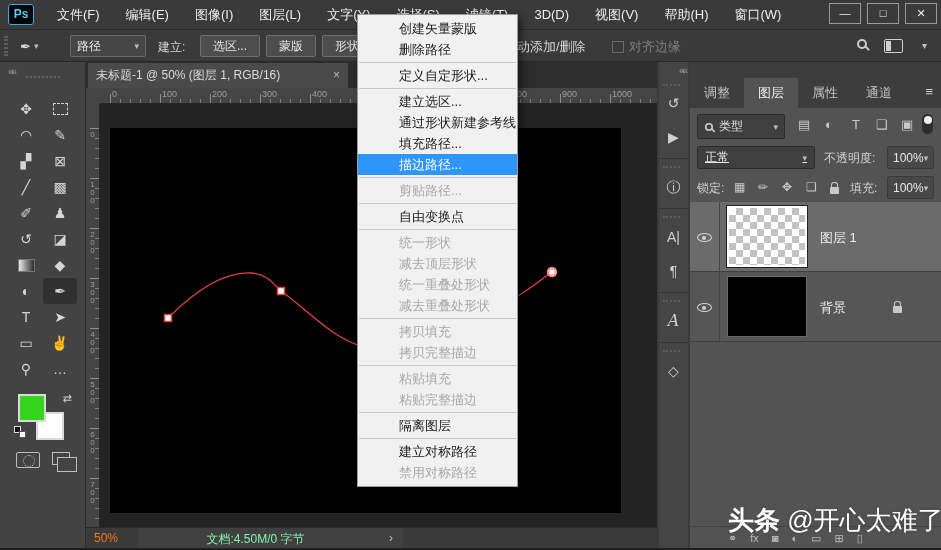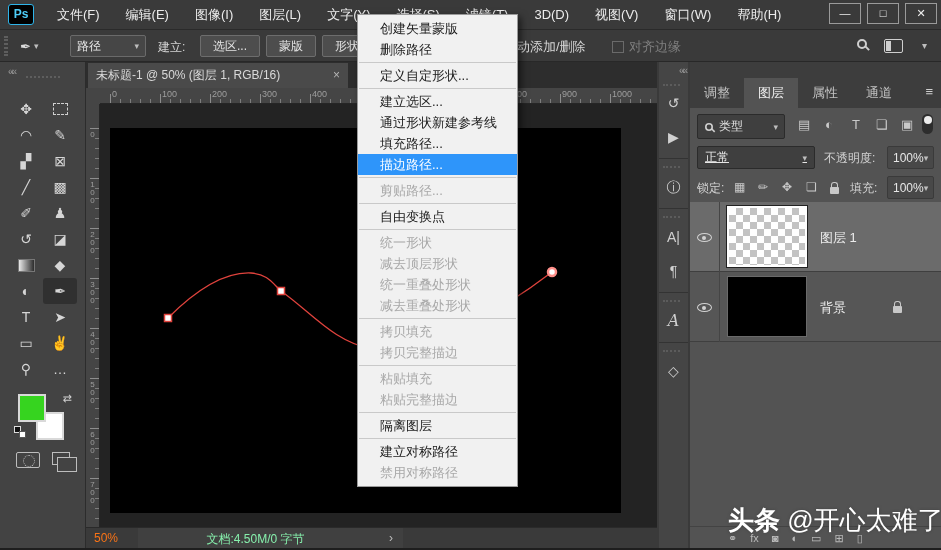--- a/index.html
+++ b/index.html
@@ -122,21 +122,21 @@
   .thumb { position:absolute; left:37px; top:4px; width:80px; height:61px; }
   .thumb.checker { background-color:#fff; background-image:linear-gradient(45deg,#c3c3c3 25%,transparent 25%,transparent 75%,#c3c3c3 75%), linear-gradient(45deg,#c3c3c3 25%,transparent 25%,transparent 75%,#c3c3c3 75%); background-size:14px 14px; background-position:0 0,7px 7px; border:2px solid #fff; outline:1px solid #222; }
   .thumb.black { background:#000; border:1px solid #6a6a6a; }
   .layername { position:absolute; left:130px; top:27px; font-size:13px; color:#ececec; }
   .layerlock { position:absolute; left:203px; top:29px; }
   #panelbottom { position:absolute; left:0; bottom:2px; width:251px; height:22px; border-top:1px solid #434343; display:flex; gap:13px; padding:4px 0 0 38px; }
   .pbicon { color:#b9b9b9; font-size:11px; line-height:14px; }
 
   
   #ctxmenu { position:absolute; left:357px; top:14px; width:161px; background:#f1f1f1; border:1px solid #9a9a9a; box-shadow:3px 3px 7px rgba(0,0,0,0.55); padding:3px 0; z-index:100; }
-  .mi { height:21px; line-height:21px; padding-left:22px; font-size:13px; color:#1b1b1b; white-space:nowrap; }
+  .mi { height:21px; line-height:21px; padding-left:41px; font-size:13px; color:#1b1b1b; white-space:nowrap; }
   .mi.disabled { color:#a8a8a8; }
   .mi.highlighted { background:#2e95fa; color:#fff; }
   .sep { height:1px; background:#c9c9c9; margin:2px 1px; }
 
   
   #watermark { position:absolute; left:728px; top:503px; z-index:120; color:#fff; font-size:26px; white-space:nowrap; text-shadow:0 0 3px rgba(60,60,60,0.8); }
   #watermark .brand { font-weight:bold; }
   #bottomedge { position:absolute; left:0; top:548px; width:941px; height:2px; background:#1e1e1e; }
 </style>
 </head>
@@ -149,22 +149,22 @@
     <nav id="menuitems">
       <span class="menuitem">文件(F)</span>
       <span class="menuitem">编辑(E)</span>
       <span class="menuitem">图像(I)</span>
       <span class="menuitem">图层(L)</span>
       <span class="menuitem">文字(Y)</span>
       <span class="menuitem">选择(S)</span>
       <span class="menuitem">滤镜(T)</span>
       <span class="menuitem">3D(D)</span>
       <span class="menuitem">视图(V)</span>
+      <span class="menuitem">帮助(H)</span>
       <span class="menuitem">窗口(W)</span>
-      <span class="menuitem">帮助(H)</span>
     </nav>
     <div id="winctl">
       <div class="wbtn">—</div>
       <div class="wbtn">□</div>
       <div class="wbtn">✕</div>
     </div>
   </header>
 
   <div id="optionsbar">
     <div class="grip-v"></div>

